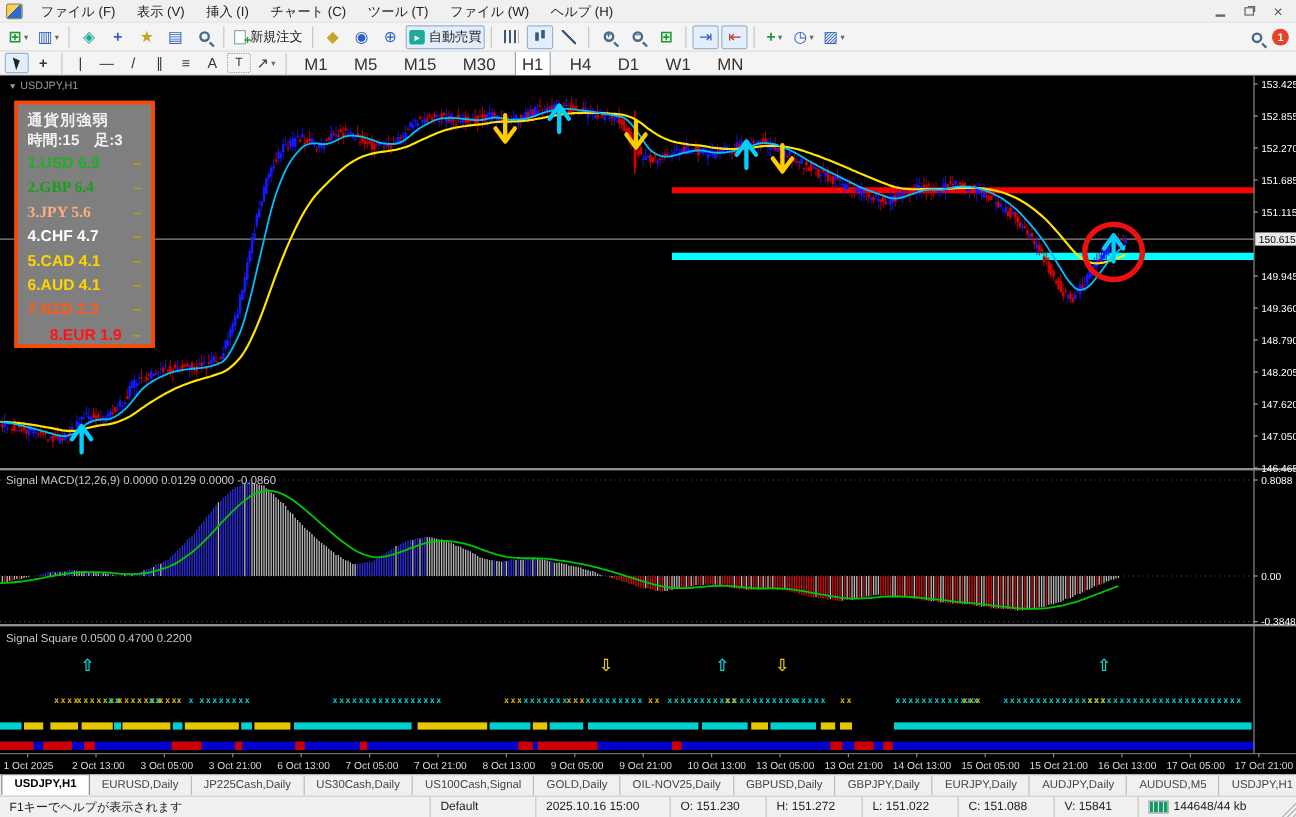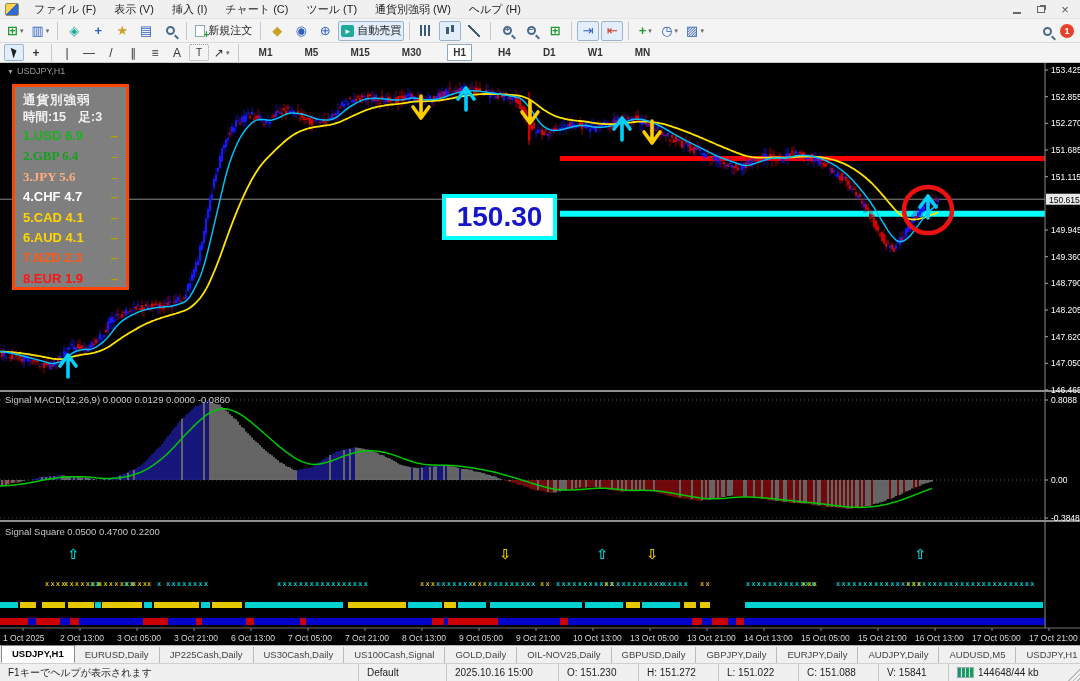--- a/index.html
+++ b/index.html
@@ -45,21 +45,21 @@
   .icon-bars { width:12px; height:11px;
     background:repeating-linear-gradient(90deg,#3c5a78 0 2px,transparent 2px 4px); }
   .icon-linechart { width:12px; height:12px;
     background:linear-gradient(to top right,transparent 44%,#3c5a78 46%,#3c5a78 56%,transparent 58%); }
   .icon-autotrade { width:13px; height:12px; background:#1fa99b; border-radius:2px; color:#fff;
     font-size:9px; line-height:12px; text-align:center; }
   .icon-doc { position:relative; width:10px; height:12px; background:#fff; border:1px solid #8aa; }
   .icon-doc::after { content:"+"; position:absolute; right:-5px; bottom:-4px; color:#1d9a2f; font-weight:bold; font-size:10px; }
   .pointer-icon { width:0; height:0; border-left:5px solid #222; border-top:4px solid transparent;
     border-bottom:7px solid transparent; transform:rotate(-15deg); }
-  .tf { font-size:10px; font-weight:bold; color:#333; padding:2px 5px; margin:0 10px; border:1px solid transparent; }
+  .tf { font-size:14px; font-weight:normal; color:#333; padding:2px 5px; margin:0 5px; border:1px solid transparent; }
   .tf.active { border:1px solid #8fa8c0; background:#fff; }
   .tb-right { position:absolute; right:6px; top:0; height:24px; display:flex; align-items:center; }
   .badge { width:14px; height:14px; border-radius:50%; background:#e8402a; color:#fff; font-size:9px;
     font-weight:bold; display:flex; align-items:center; justify-content:center; margin-left:8px; }
 
   
   .chartarea { position:relative; width:1080px; height:582px; background:#000; }
   .chartarea svg { position:absolute; left:0; top:0; }
   .symbol-label { position:absolute; left:7px; top:3px; color:#9a9a9a; font-size:9px; z-index:5; }
   .symbol-label .tri { font-size:7px; margin-right:3px; }
@@ -91,21 +91,21 @@
   .grip { width:14px; height:100%;
     background:linear-gradient(135deg,transparent 0 60%,#bbb 60% 65%,transparent 65% 75%,#bbb 75% 80%,transparent 80% 90%,#bbb 90% 95%,transparent 95%); }
 </style>
 </head>
 <body>
 
 <div class="window">
 
   <div class="menubar">
     <span class="app-icon"></span>
-    <span id="menu-items"><span class="menu-item">ファイル (F)</span><span class="menu-item">表示 (V)</span><span class="menu-item">挿入 (I)</span><span class="menu-item">チャート (C)</span><span class="menu-item">ツール (T)</span><span class="menu-item">通貨別強弱 (W)</span><span class="menu-item">ヘルプ (H)</span></span>
+    <span id="menu-items"><span class="menu-item">ファイル (F)</span><span class="menu-item">表示 (V)</span><span class="menu-item">挿入 (I)</span><span class="menu-item">チャート (C)</span><span class="menu-item">ツール (T)</span><span class="menu-item">ファイル (W)</span><span class="menu-item">ヘルプ (H)</span></span>
     <span class="win-controls">
       <span class="wc wc-min">
           <i></i>
         </span>
       <span class="wc wc-restore">
           <i></i>
         </span>
       <span class="wc wc-close">×</span>
     </span>
   </div>
@@ -1839,25 +1839,24 @@
       <div class="ttl">通貨別強弱</div>
       <div class="sub">時間:15　足:3</div>
       <div id="strength-rows">
           <div class="s-row" style="color: rgb(28, 176, 34);">1.USD 6.9<span class="dash" style="color: rgb(184, 160, 0);">–</span></div>
           <div class="s-row" style="color: rgb(22, 160, 30); font-family: Liberation Serif, serif;">2.GBP 6.4<span class="dash" style="color: rgb(184, 160, 0);">–</span></div>
           <div class="s-row" style="color: rgb(255, 174, 125); font-family: Liberation Serif, serif;">3.JPY  5.6<span class="dash" style="color: rgb(184, 160, 0);">–</span></div>
           <div class="s-row" style="color: rgb(255, 255, 255);">4.CHF 4.7<span class="dash" style="color: rgb(184, 160, 0);">–</span></div>
           <div class="s-row" style="color: rgb(255, 212, 0);">5.CAD 4.1<span class="dash" style="color: rgb(184, 160, 0);">–</span></div>
           <div class="s-row" style="color: rgb(255, 212, 0);">6.AUD 4.1<span class="dash" style="color: rgb(184, 160, 0);">–</span></div>
           <div class="s-row" style="color: rgb(255, 90, 22);">7.NZD 2.3<span class="dash" style="color: rgb(184, 160, 0);">–</span></div>
-          <div class="s-row" style="color: rgb(255, 20, 20);">8.EUR 1.9<span class="dash" style="color: rgb(184, 160, 0);">–</span></div>
+          <div class="s-row" style="color: rgb(255, 20, 20); text-align: center;">8.EUR 1.9<span class="dash" style="color: rgb(184, 160, 0);">–</span></div>
         </div>
     </div>
 
-    <div class="lvl-box sup-box">150.30</div>
   </div>
 
   <div class="tabsbar" id="tabsbar">
       <span class="tab active">USDJPY,H1</span>
       <span class="tab">EURUSD,Daily</span>
       <span class="tab">JP225Cash,Daily</span>
       <span class="tab">US30Cash,Daily</span>
       <span class="tab">US100Cash,Signal</span>
       <span class="tab">GOLD,Daily</span>
       <span class="tab">OIL-NOV25,Daily</span>

